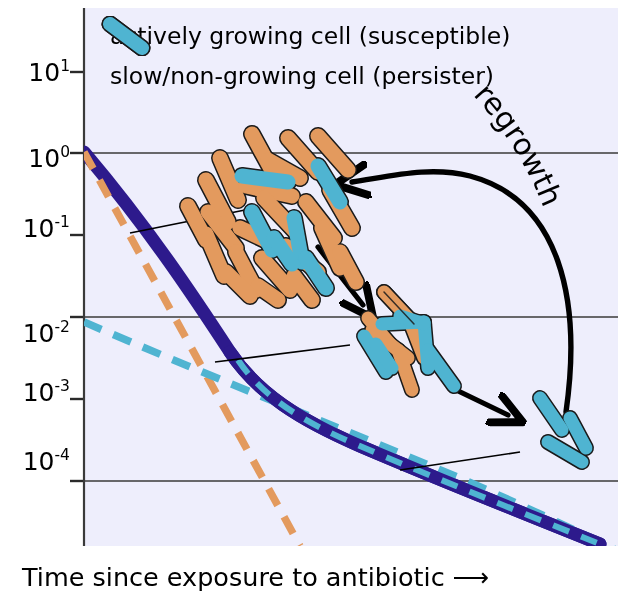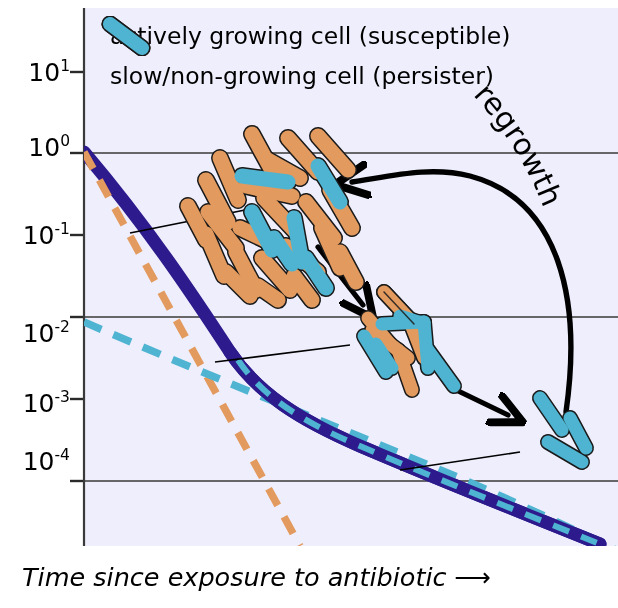--- a/index.html
+++ b/index.html
@@ -21,21 +21,21 @@
   .ytick-wrap{position:absolute;left:0;top:0;width:70px;height:608px;}
 
   
   .legend{position:absolute;left:100px;top:16px;}
   .legend-row{display:flex;align-items:center;height:40px;}
   .legend-label{font-size:23.5px;color:#000;margin-left:10px;white-space:nowrap;
                 font-family:"DejaVu Sans","Liberation Sans",sans-serif;}
 
   
   .xlabel{position:absolute;left:22px;top:562px;font-size:25.5px;color:#000;
-          white-space:nowrap;font-family:"DejaVu Sans","Liberation Sans",sans-serif;font-style:italic;}
+          white-space:nowrap;font-family:"DejaVu Sans","Liberation Sans",sans-serif;}
 
   svg{position:absolute;left:0;top:0;}
   .cell-body{stroke:#1a1a1a;stroke-width:1.6;stroke-linecap:round;}
 </style>
 </head>
 <body>
 
 <div id="figure">
 
   <div class="plot-area"></div>
@@ -210,24 +210,24 @@
         <line x1="570" y1="418" x2="586" y2="448" stroke="#4fb4d1"></line>
         <line x1="548" y1="442" x2="582" y2="462" stroke="#4fb4d1"></line>
       </g>
       </g>
 
     <g opacity="0.55" stroke="#1a1a1a" stroke-width="1.2" fill="none"></g>
   </svg>
 
   <div class="ytick-wrap">
     <div class="ytick" style="top:72px"><span>10</span><sup>1</sup></div>
-    <div class="ytick" style="top:147px"><span>10</span><sup>0</sup></div>
-    <div class="ytick" style="top:235px"><span>10</span><sup>-1</sup></div>
+    <div class="ytick" style="top:158px"><span>10</span><sup>0</sup></div>
+    <div class="ytick" style="top:228px"><span>10</span><sup>-1</sup></div>
     <div class="ytick" style="top:333px"><span>10</span><sup>-2</sup></div>
-    <div class="ytick" style="top:403px"><span>10</span><sup>-3</sup></div>
+    <div class="ytick" style="top:392px"><span>10</span><sup>-3</sup></div>
     <div class="ytick" style="top:461px"><span>10</span><sup>-4</sup></div>
   </div>
 
   <div class="legend">
     <div class="legend-row">
       <svg width="52" height="40">
         <line x1="10" y1="8" x2="42" y2="32" stroke="#1a1a1a" stroke-width="17" stroke-linecap="round"></line>
         <line x1="10" y1="8" x2="42" y2="32" stroke="#e39a5e" stroke-width="14" stroke-linecap="round"></line>
       </svg>
       <span class="legend-label">actively growing cell (susceptible)</span>

